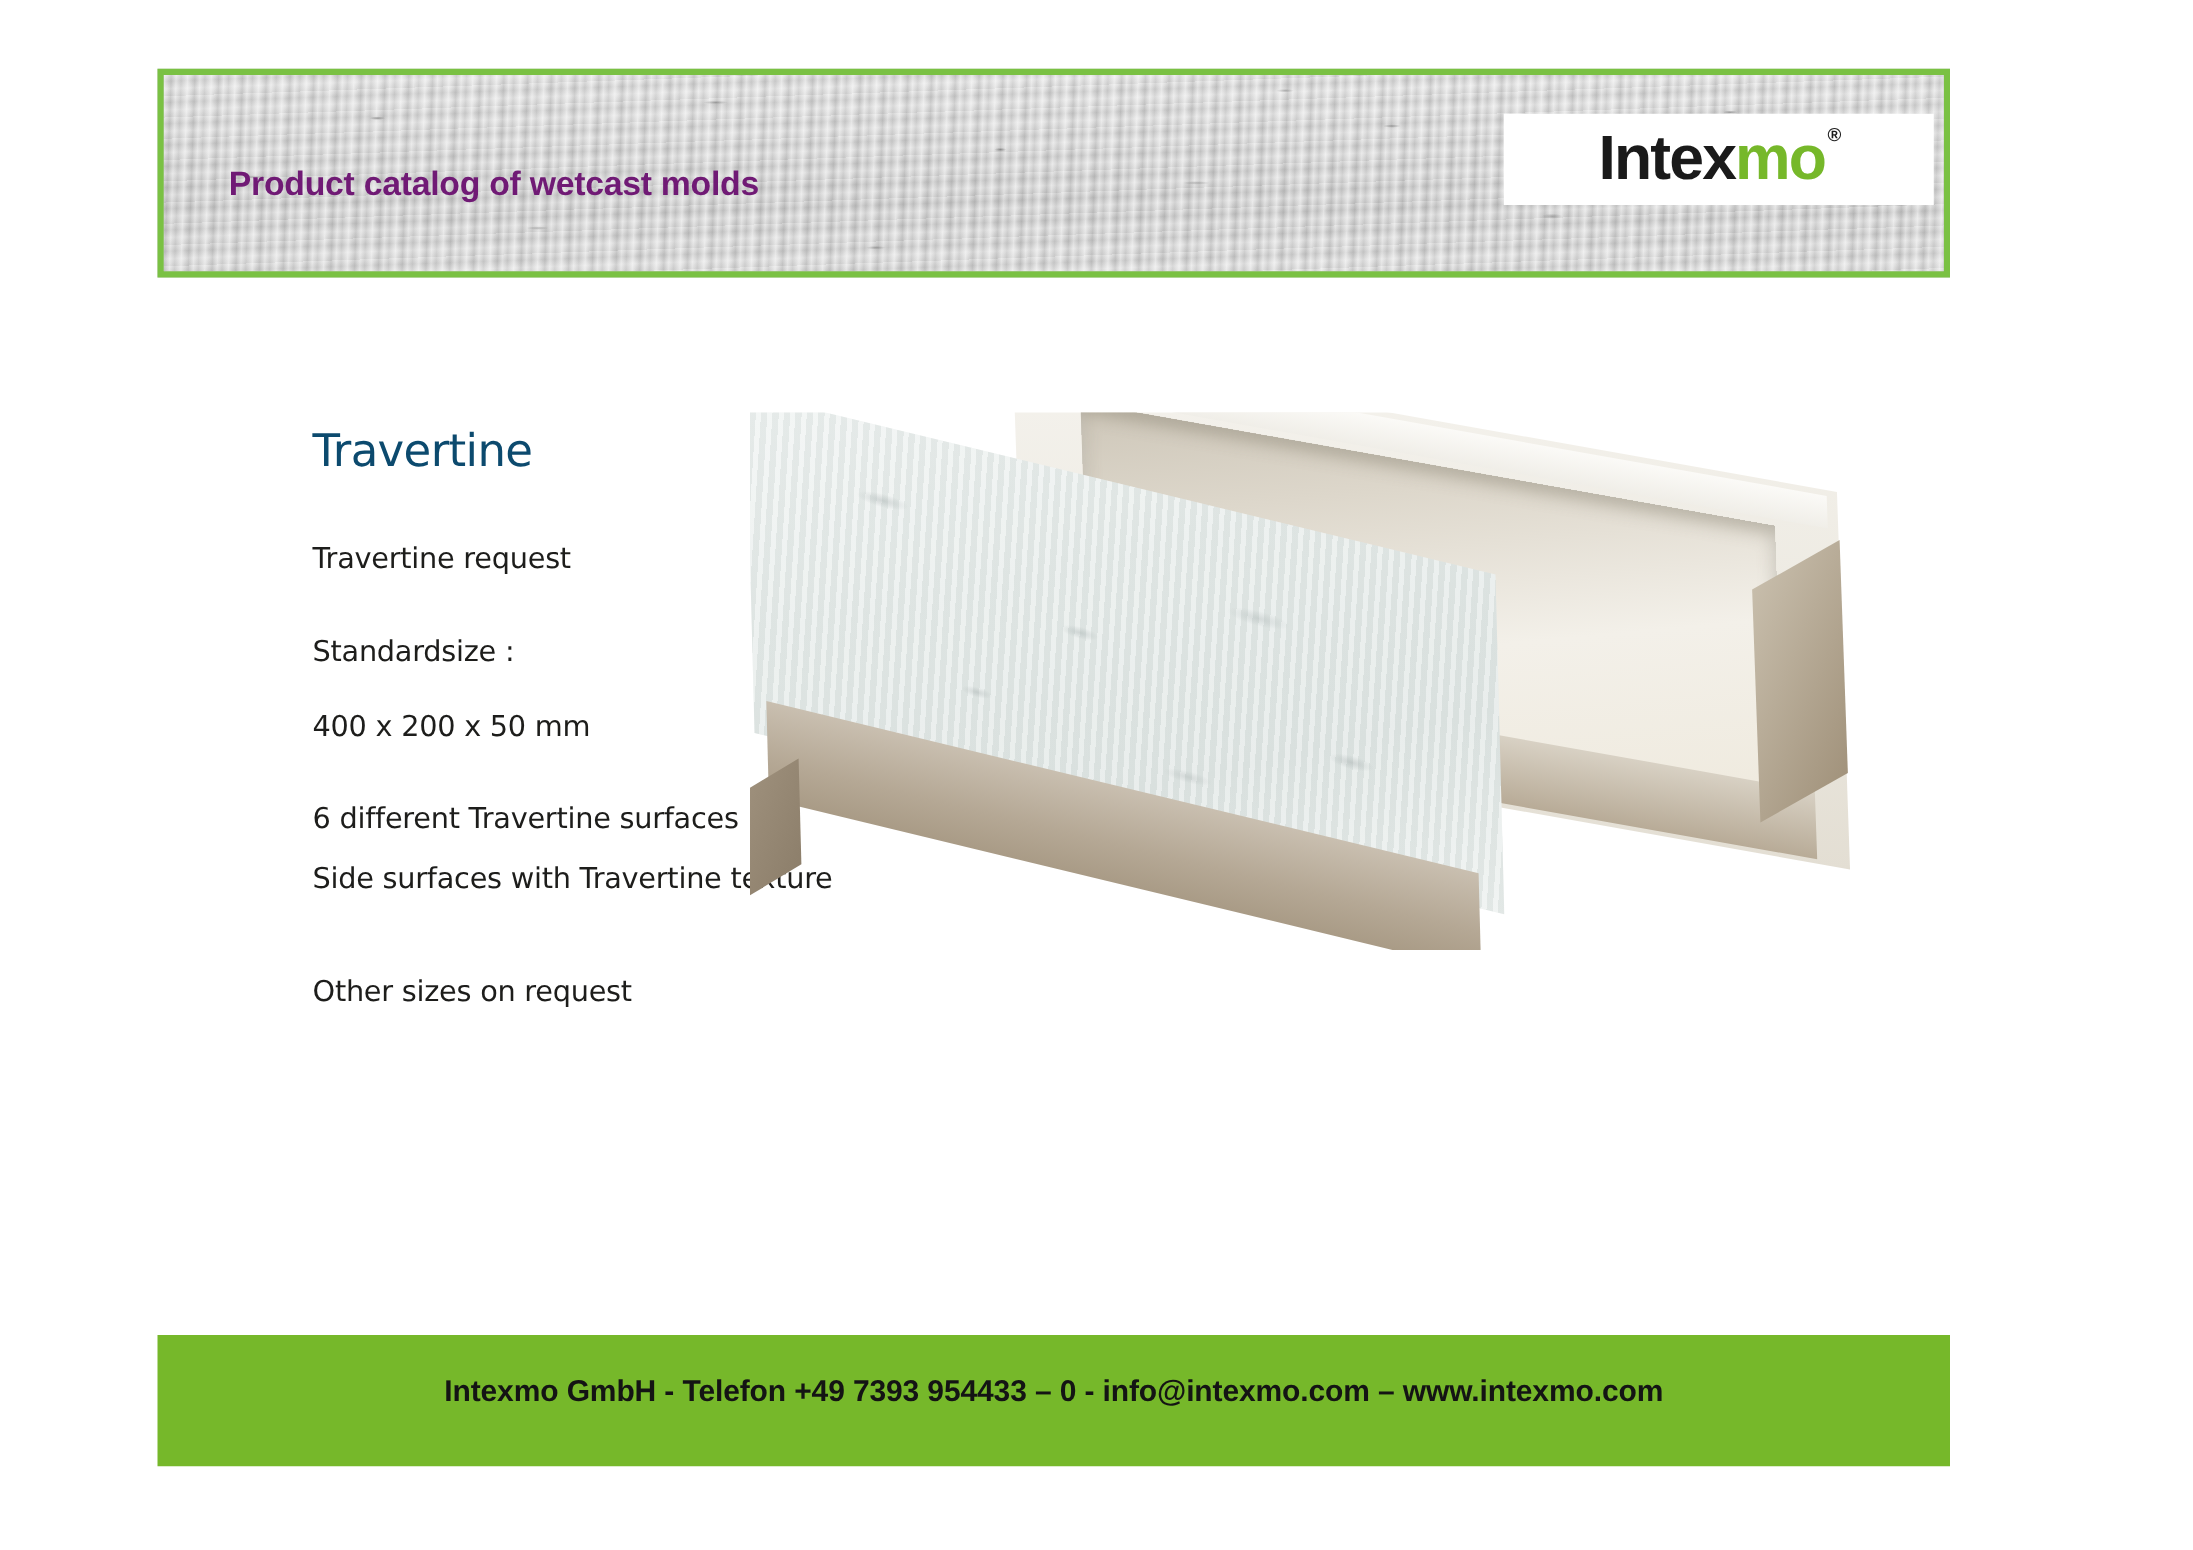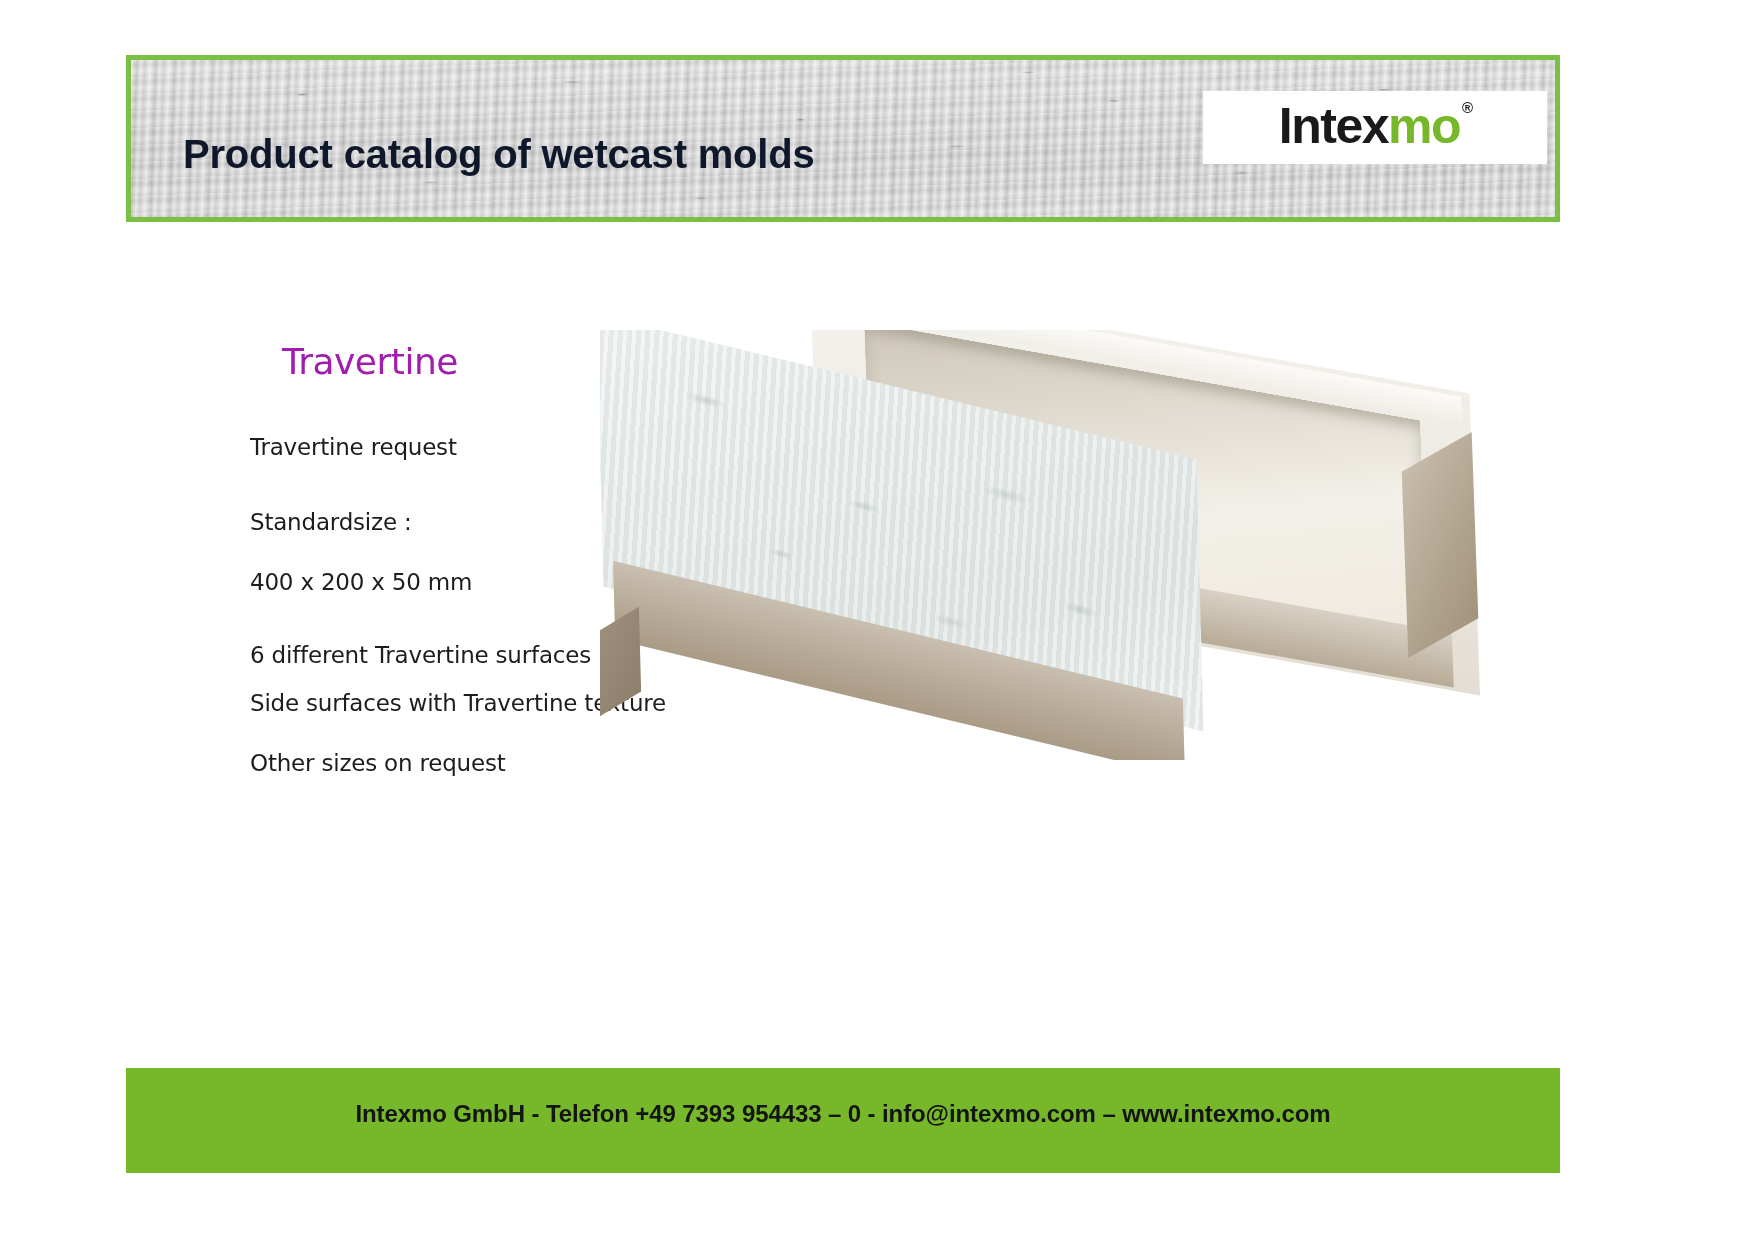--- a/index.html
+++ b/index.html
@@ -59,23 +59,23 @@
       radial-gradient(ellipse 13px 2px at 21% 78%, rgba(75,75,75,0.30), transparent 70%),
       radial-gradient(ellipse 11px 2px at 40% 88%, rgba(65,65,65,0.30), transparent 70%),
       radial-gradient(ellipse 9px 2px at 93% 62%, rgba(60,60,60,0.35), transparent 70%),
       radial-gradient(ellipse 15px 2px at 5% 52%, rgba(70,70,70,0.28), transparent 70%),
       radial-gradient(ellipse 10px 2px at 63% 8%, rgba(60,60,60,0.30), transparent 70%);
   }
   #header-title {
     position: absolute;
     left: 52px;
     top: 72px;
-    font-size: 40px;
-    font-weight: bold;
-    color: #0f172a;
+    font-size: 27px;
+    font-weight: bold;
+    color: #701a75;
     letter-spacing: -0.2px;
     white-space: nowrap;
   }
   #logo-box {
     position: absolute;
     right: 8px;
     top: 31px;
     width: 344px;
     height: 73px;
     background: #ffffff;
@@ -105,42 +105,41 @@
     top: -12px;
     left: 2px;
   }
 
   
   #product-title {
     position: absolute;
     left: 250px;
     top: 341px;
     font-size: 36px;
-    color: #a21caf;
+    color: #0c4a6e;
     font-family: "DejaVu Sans", sans-serif;
     font-weight: 400;
     letter-spacing: -0.5px;
-    margin-left: 32px;
   }
   .spec-line {
     position: absolute;
     left: 250px;
     font-size: 23px;
     color: #1d1d1b;
     font-family: "DejaVu Sans", sans-serif;
     font-weight: 400;
     letter-spacing: -0.2px;
     white-space: nowrap;
   }
   .spec-0 { top: 434px; }
   .spec-1 { top: 509px; }
   .spec-2 { top: 569px; }
   .spec-3 { top: 630px; margin-top: 12px; }
   .spec-4 { top: 690px; }
-  .spec-5 { top: 750px; }
+  .spec-5 { top: 781px; }
 
   
   #product-photo {
     position: absolute;
     left: 600px;
     top: 330px;
     width: 960px;
     height: 430px;
     overflow: hidden;
   }

